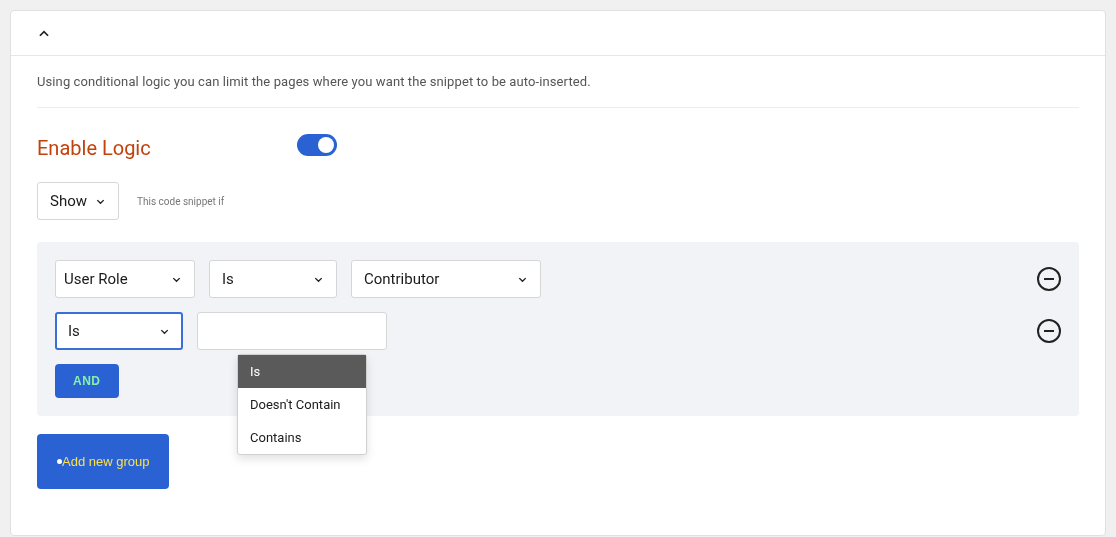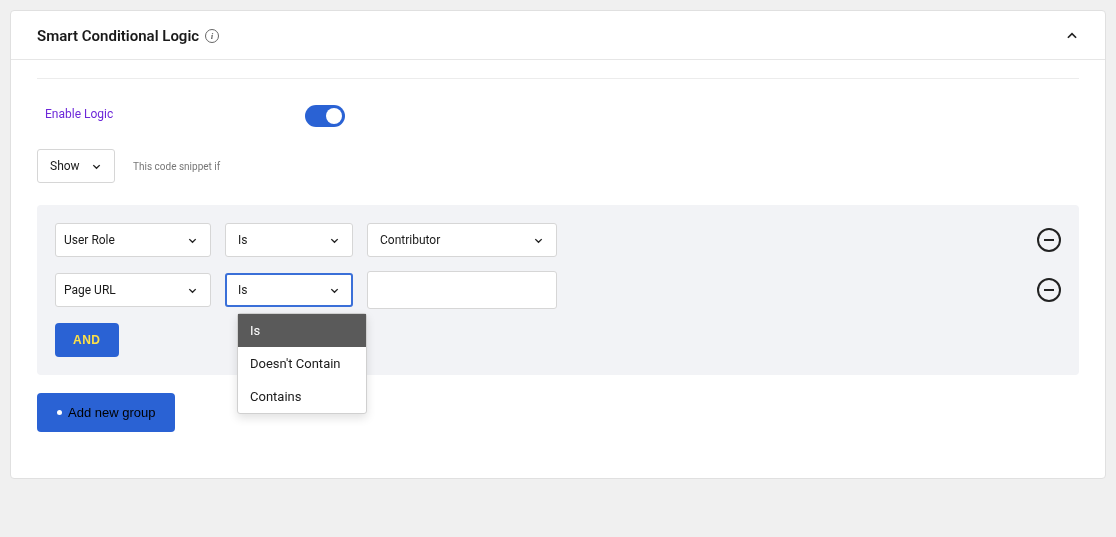--- a/index.html
+++ b/index.html
@@ -57,24 +57,23 @@
     }
     .hr { border: none; border-top: 1px solid #ececec; margin-bottom: 22px; }
     .row {
       display: flex;
       align-items: flex-start;
       margin-bottom: 22px;
     }
     .row-label {
       width: 260px;
       flex-shrink: 0;
-      font-size: 12px;
-      color: #6d28d9;
+      font-size: 20px;
+      color: #c2410c;
       padding-top: 6px;
-      margin-left: 8px;
     }
     .toggle {
       width: 40px; height: 22px;
       background: #2a62d4;
       border-radius: 11px;
       position: relative;
       cursor: pointer;
       margin-top: 4px;
     }
     .toggle::after {
@@ -94,41 +93,41 @@
     }
     .select-box {
       border: 1px solid #d6d6d6;
       background: #fff;
       padding: 9px 12px;
       border-radius: 3px;
       display: flex;
       align-items: center;
       justify-content: space-between;
       gap: 8px;
-      font-size: 12px;
+      font-size: 15px;
       cursor: pointer;
       min-width: 78px;
     }
     .select-box.focused { border: 2px solid #3a6fd8; padding: 8px 11px; }
     .chev-down { width: 11px; height: 11px; flex-shrink: 0; }
     .snippet-text { color: #777; font-size: 10px; }
     .group-box {
       background: #f2f3f6;
       border-radius: 4px;
       padding: 18px 18px 18px 18px;
       position: relative;
     }
     .cond-row {
       display: flex;
       align-items: center;
       gap: 14px;
       margin-bottom: 14px;
     }
     .cond-row .select-box { background: #fff; }
-    .field-select { width: 156px; padding-left: 8px; }
+    .field-select { width: 140px; padding-left: 8px; }
     .op-select { width: 128px; }
     .value-select { width: 190px; }
     .value-input {
       width: 190px;
       border: 1px solid #d6d6d6;
       background: #fff;
       padding: 9px 12px;
       border-radius: 3px;
       height: 38px;
     }
@@ -143,42 +142,41 @@
       cursor: pointer;
       margin-left: auto;
     }
     .remove-btn::before {
       content: "";
       width: 10px; height: 2px;
       background: #222;
     }
     .and-btn {
       background: #2a62d4;
-      color: #fde047;
+      color: #86efac;
       padding: 10px 18px;
       border-radius: 4px;
       font-weight: 600;
       font-size: 12px;
       border: none;
       cursor: pointer;
       letter-spacing: 0.5px;
     }
     .add-group-btn {
       background: #2a62d4;
-      color: #000000;
-      padding: 12px 20px;
+      color: #fde047;
+      padding: 20px 20px;
       border-radius: 4px;
       font-weight: 500;
       font-size: 13px;
       border: none;
       cursor: pointer;
       margin-top: 18px;
       display: inline-flex;
       align-items: center;
-      gap: 6px;
     }
     .bullet {
       width: 5px; height: 5px; border-radius: 50%;
       background: #fff; display: inline-block;
     }
     .dropdown {
       position: absolute;
       background: #fff;
       border: 1px solid #d0d0d0;
       border-radius: 3px;
@@ -194,30 +192,27 @@
     .dropdown-item.active {
       background: #5a5a5a;
       color: #fff;
     }
   </style>
 </head>
 <body>
 
 <div class="panel">
   <div class="panel-header">
-    <div class="panel-title">
-      <span>Smart Conditional Logic</span>
-      <span class="info-icon">i</span>
-    </div>
     <svg class="chevron-up" viewBox="0 0 24 24" fill="none" stroke="#222" stroke-width="3">
         <polyline points="5 15 12 8 19 15"></polyline>
       </svg>
   </div>
 
   <div class="panel-body">
+    <div class="description">Using conditional logic you can limit the pages where you want the snippet to be auto-inserted.</div>
     <hr class="hr">
 
     <div class="row">
       <div class="row-label">Enable Logic</div>
       <div class="toggle"></div>
     </div>
 
     <div class="row">
       <div class="conditions-area">
 
@@ -249,26 +244,20 @@
             <div class="select-box value-select">
               <span>Contributor</span>
               <svg class="chev-down" viewBox="0 0 24 24" fill="none" stroke="#222" stroke-width="3">
                   <polyline points="5 9 12 16 19 9"></polyline>
                 </svg>
             </div>
             <div class="remove-btn"></div>
           </div>
 
           <div class="cond-row" style="position:relative;">
-            <div class="select-box field-select">
-              <span>Page URL</span>
-              <svg class="chev-down" viewBox="0 0 24 24" fill="none" stroke="#222" stroke-width="3">
-                  <polyline points="5 9 12 16 19 9"></polyline>
-                </svg>
-            </div>
             <div class="select-box op-select focused" style="position:relative;">
               <span>Is</span>
               <svg class="chev-down" viewBox="0 0 24 24" fill="none" stroke="#222" stroke-width="3">
                   <polyline points="5 9 12 16 19 9"></polyline>
                 </svg>
             </div>
             <div class="value-input"></div>
             <div class="remove-btn"></div>
 
             <div class="dropdown" style="left:182px; top:42px;">

